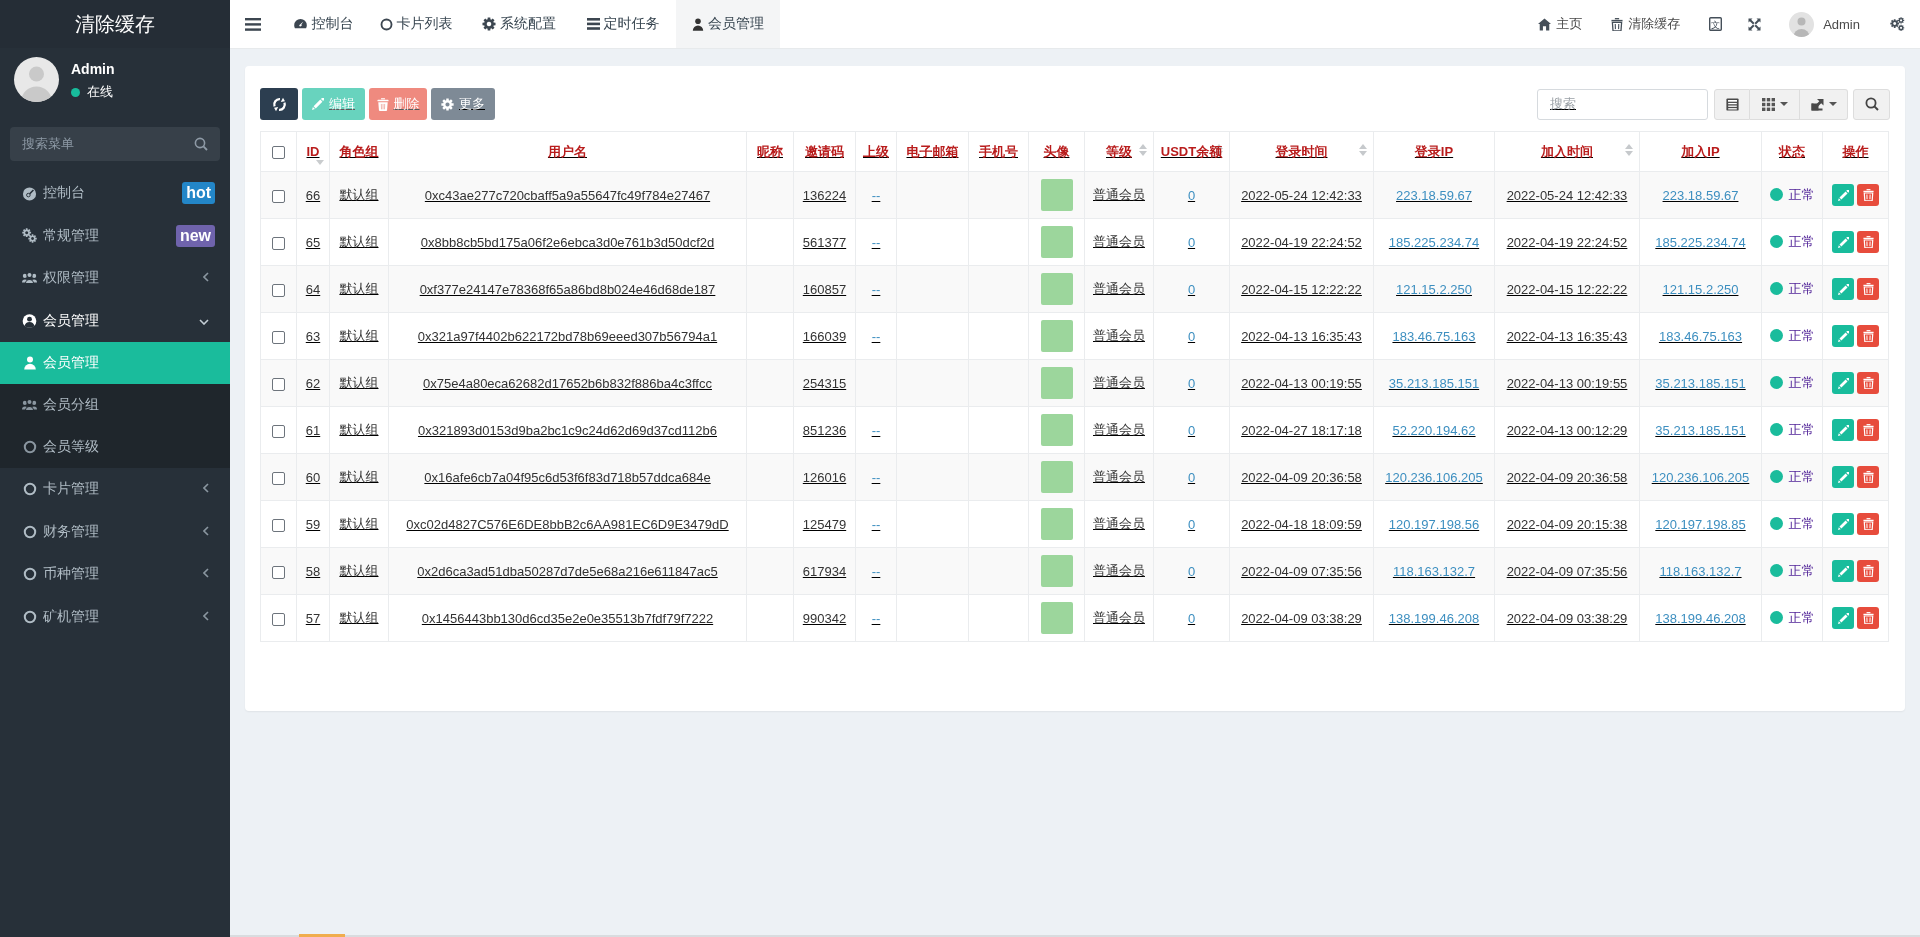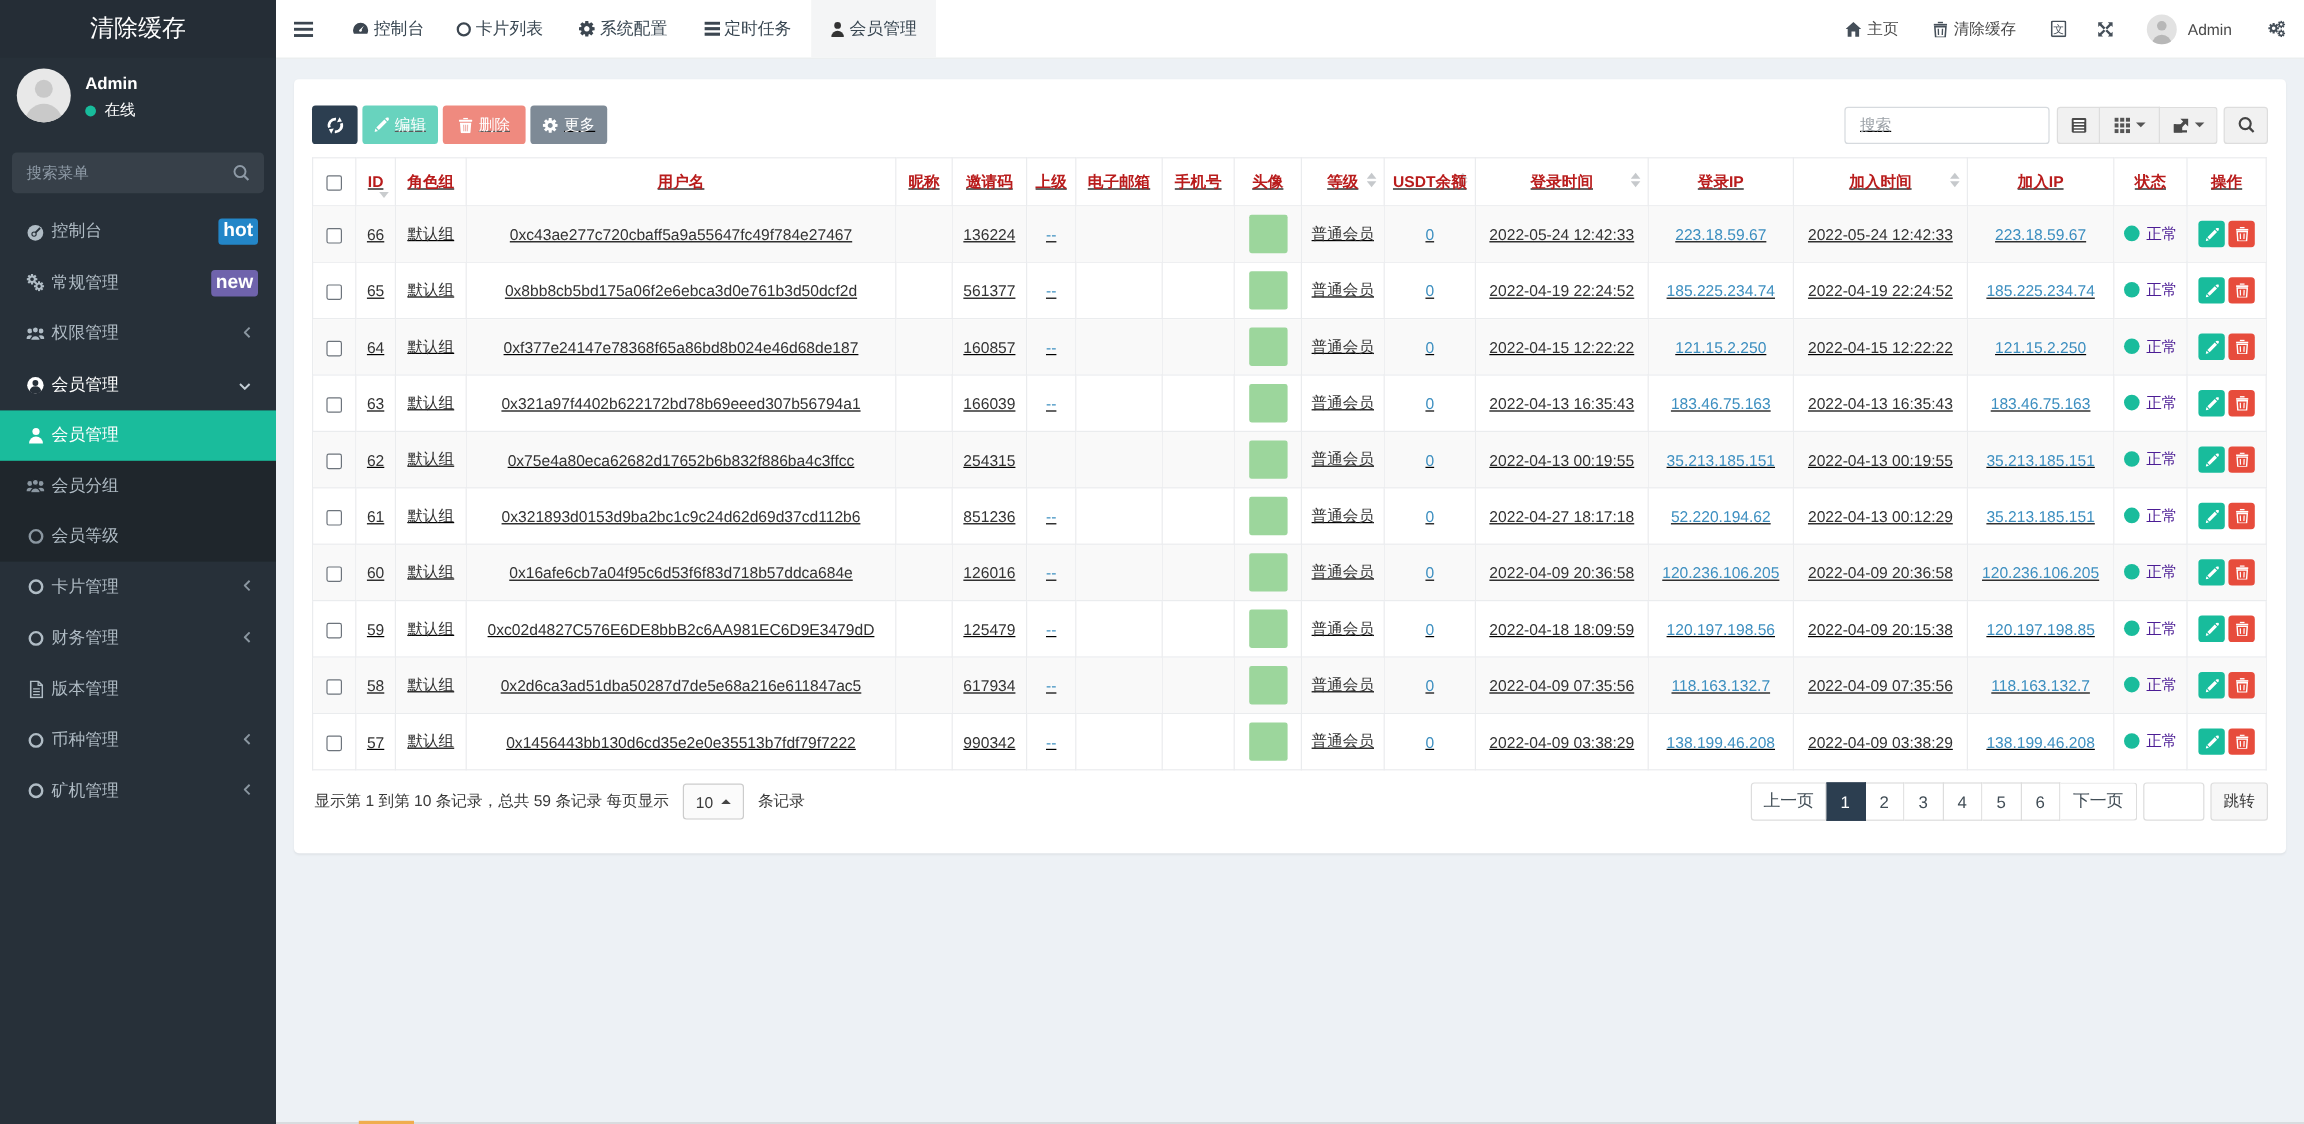--- a/index.html
+++ b/index.html
@@ -40,21 +40,21 @@
 .topright { position:absolute; right:0; top:0; height:48px; display:flex; align-items:center; padding-right:15px; }
 .tr-item { display:flex; align-items:center; gap:5px; font-size:13px; color:#4a4a4a; }
 .avatar25 { width:25px; height:25px; border-radius:50%; background:#e2e2e2; overflow:hidden; position:relative; }
 
 .content { padding:17px 15px 0 15px;text-decoration:underline; }
 .panel { background:#fff; border-radius:4px; box-shadow:0 1px 2px rgba(0,0,0,.06); height:645px; position:relative; }
 .toolbar { padding:22px 15px 0 15px; display:flex; }
 .btn { height:32px; border-radius:3px; color:#fff; font-size:13px; display:inline-flex; align-items:center; justify-content:center; gap:5px; margin-right:4px; border:none; }
 .btn-refresh { width:38px; background:#2c3e50; }
 .btn-edit { width:63px; background:#18bc9c; opacity:.65; }
-.btn-del { width:69px; background:#e74c3c; opacity:.65; }
+.btn-del { width:58px; background:#e74c3c; opacity:.65; }
 .btn-more { width:64px; background:#7e8a96; }
 .tool-right { margin-left:auto; display:flex; align-items:center; }
 .searchinput { width:171px; height:31px; border:1px solid #d6dade; border-radius:3px; font-size:13px; color:#9aa0a6; padding-left:12px; display:flex; align-items:center; background:#fff; }
 .btngroup { display:flex; margin-left:6px; }
 .bg-btn { height:31px; background:#f1f1f1; border:1px solid #ddd; display:flex; align-items:center; justify-content:center; gap:5px; }
 .bg-btn + .bg-btn { border-left:none; }
 .bg-btn:first-child { border-radius:3px 0 0 3px; }
 .bg-btn:last-child { border-radius:0 3px 3px 0; }
 .sbtn { width:37px; height:31px; background:#f1f1f1; border:1px solid #ddd; border-radius:3px; margin-left:5px; display:flex; align-items:center; justify-content:center; }
 .caret-d { width:0; height:0; border-left:4px solid transparent; border-right:4px solid transparent; border-top:4px solid #555; display:inline-block; }
@@ -188,29 +188,20 @@
         </span>卡片管理<span class="chev"><svg width="6" height="10" viewBox="0 0 6 10">
             <polyline points="5,1 1,5 5,9" fill="none" stroke="#8a96a0" stroke-width="1.6"></polyline>
           </svg></span></li>
     <li><span class="mico">
           <svg width="14" height="14" viewBox="0 0 14 14">
             <circle cx="7" cy="7" r="5.2" fill="none" stroke="#b0bcc5" stroke-width="2"></circle>
           </svg>
         </span>财务管理<span class="chev"><svg width="6" height="10" viewBox="0 0 6 10">
             <polyline points="5,1 1,5 5,9" fill="none" stroke="#8a96a0" stroke-width="1.6"></polyline>
           </svg></span></li>
-    <li><span class="mico">
-          <svg width="12" height="15" viewBox="0 0 12 15">
-            <path d="M1.6 0.7 H7.8 L11.3 4.2 V14.3 H1.6 Z" fill="none" stroke="#b0bcc5" stroke-width="1.3"></path>
-            <path d="M7.8 0.7 V4.2 H11.3" fill="none" stroke="#b0bcc5" stroke-width="1.1"></path>
-            <line x1="3.6" y1="7" x2="9.2" y2="7" stroke="#b0bcc5" stroke-width="1.1"></line>
-            <line x1="3.6" y1="9.4" x2="9.2" y2="9.4" stroke="#b0bcc5" stroke-width="1.1"></line>
-            <line x1="3.6" y1="11.8" x2="9.2" y2="11.8" stroke="#b0bcc5" stroke-width="1.1"></line>
-          </svg>
-        </span>版本管理</li>
     <li><span class="mico">
           <svg width="14" height="14" viewBox="0 0 14 14">
             <circle cx="7" cy="7" r="5.2" fill="none" stroke="#b0bcc5" stroke-width="2"></circle>
           </svg>
         </span>币种管理<span class="chev"><svg width="6" height="10" viewBox="0 0 6 10">
             <polyline points="5,1 1,5 5,9" fill="none" stroke="#8a96a0" stroke-width="1.6"></polyline>
           </svg></span></li>
     <li><span class="mico">
           <svg width="14" height="14" viewBox="0 0 14 14">
             <circle cx="7" cy="7" r="5.2" fill="none" stroke="#b0bcc5" stroke-width="2"></circle>
@@ -736,34 +727,17 @@
                       <rect x="4.2" y="0" width="4.6" height="1.4" fill="#fff"></rect>
                       <path d="M1.5 4.6 H11.5 L10.8 14 H2.2 Z" fill="none" stroke="#fff" stroke-width="1.4"></path>
                       <line x1="4.6" y1="6.5" x2="4.8" y2="12" stroke="#fff" stroke-width="1.2"></line>
                       <line x1="8.4" y1="6.5" x2="8.2" y2="12" stroke="#fff" stroke-width="1.2"></line>
                     </svg>
                   </span></td>
 </tr>
             </tbody>
           </table>
         </div>
-      <div class="pager">
-          <div class="pgleft">显示第 1 到第 10 条记录，总共 59 条记录 每页显示&nbsp;<span class="pp-btn">10<span class="caret-u"></span></span>&nbsp;条记录</div>
-<div class="pgright">
-<div class="pgroup">
-<div class="pg-btn pg-prev">上一页</div>
-<div class="pg-btn pg-num act">1</div>
-<div class="pg-btn pg-num">2</div>
-<div class="pg-btn pg-num">3</div>
-<div class="pg-btn pg-num">4</div>
-<div class="pg-btn pg-num">5</div>
-<div class="pg-btn pg-num">6</div>
-<div class="pg-btn pg-next">下一页</div>
-</div>
-<div class="pg-input"></div>
-<div class="pg-jump">跳转</div>
-</div>
-        </div>
     </div>
   </div>
 </div>
 <div class="bottomline"></div>
 <div class="orangebit"></div>
 
 </body></html>

